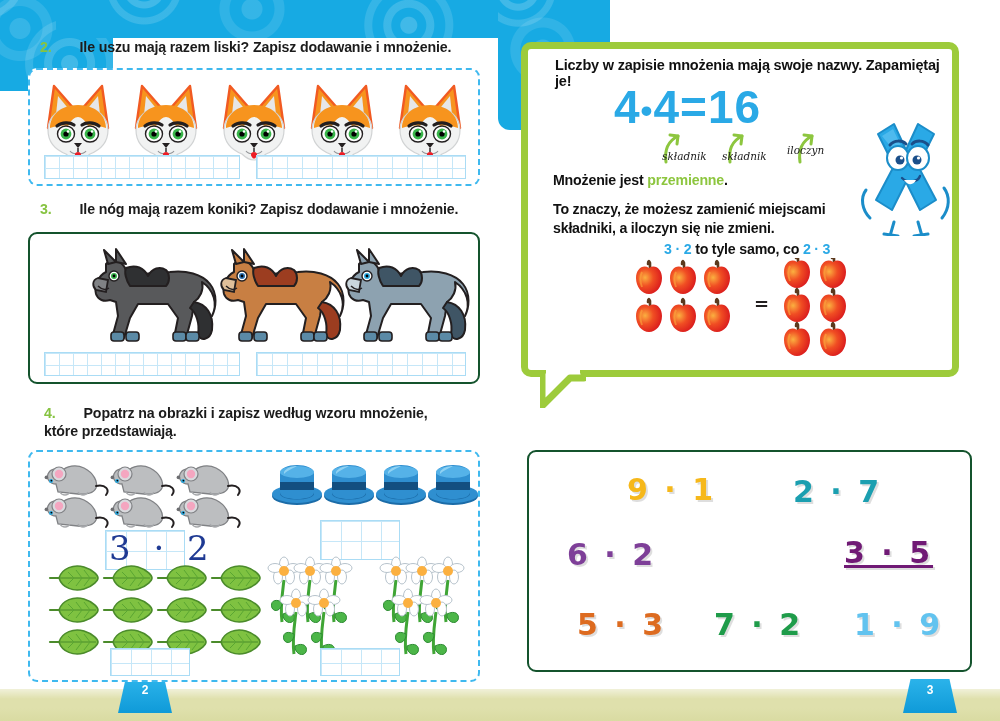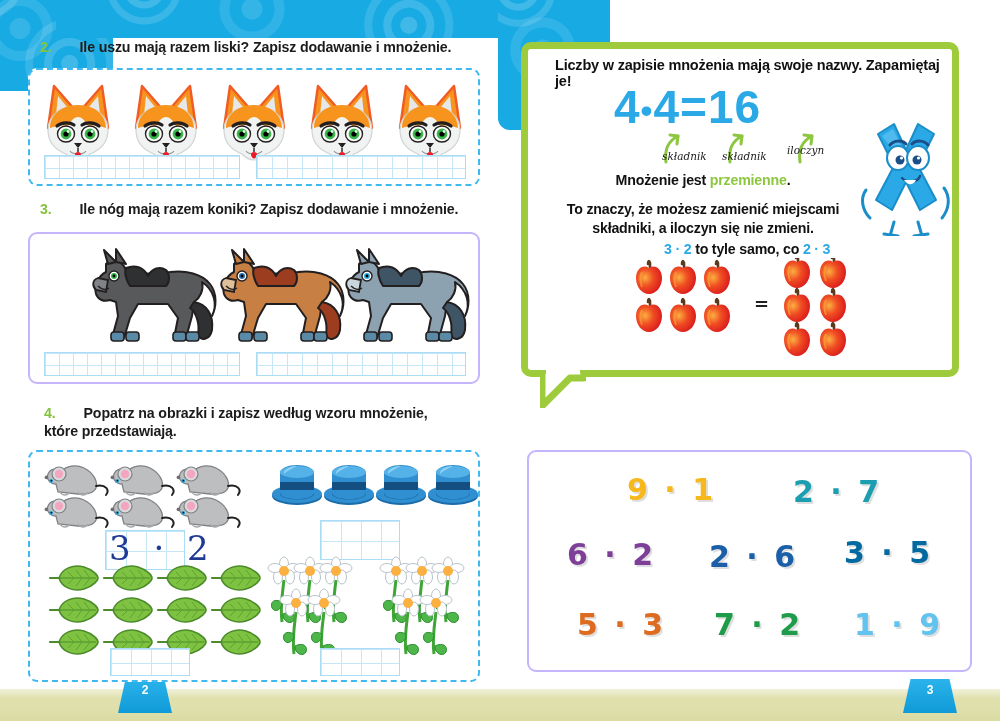--- a/index.html
+++ b/index.html
@@ -55,21 +55,21 @@
 
   
   .dashed-box {
     position: absolute;
     border: 2.2px dashed #3fb9ef;
     border-radius: 9px;
     background: #ffffff;
   }
   .solid-box {
     position: absolute;
-    border: 2px solid #c4b5fd;
+    border: 2px solid #14532d;
     border-radius: 9px;
     background: #ffffff;
   }
 
   
   .grid {
     position: absolute;
     border: 1.4px solid #aadcf5;
     background-color: #fff;
     background-image:
@@ -106,21 +106,21 @@
     font-size: 46px; font-weight: bold; color: #2aa9e6;
     font-family: Liberation Sans, sans-serif; letter-spacing: 1px;
   }
   .arrow-label {
     position: absolute; font-size: 10.5px; color: #1b1b1b;
     font-family: "DejaVu Serif", serif; font-style: italic;
   }
   .arrow { position: absolute; }
   .body-text {
     position: absolute; font-size: 14.2px; font-weight: bold; color: #111;
-    line-height: 1.35; letter-spacing: -0.2px; text-align: center;
+    line-height: 1.35; letter-spacing: -0.2px;
   }
   .hl-green { color: #8dc63f; }
   .hl-blue { color: #2aa9e6; }
   #x-mascot { position: absolute; left: 856px; top: 118px; width: 100px; height: 118px; }
 
   
   .expr {
     position: absolute;
     font-family: "DejaVu Sans", sans-serif;
     font-size: 30px; font-weight: bold;
@@ -419,20 +419,19 @@
       <use href="#apple" x="152" y="64"></use>
       <use href="#apple" x="188" y="64"></use>
     </g>
   </svg>
 
 
   <div class="solid-box" style="left:527px; top:450px; width:445px; height:222px;">
     <div class="expr" id="expr-0" style="left:98px; top:20px; color:#f6b81b;">9 · 1</div>
     <div class="expr" id="expr-1" style="left:264px; top:22px; color:#1b9fb0;">2 · 7</div>
     <div class="expr" id="expr-2" style="left:38px; top:85px; color:#7e3f98;">6 · 2</div>
-    <div class="expr" id="expr-3" style="left:180px; top:87px; color:#1b5fa8;">2 · 6</div>
-    <div class="expr" id="expr-4" style="left:315px; top:83px; color:#0369a1;">3 · 5</div>
+    <div class="expr" id="expr-4" style="left:315px; top:83px; color:#701a75;text-decoration:underline;">3 · 5</div>
     <div class="expr" id="expr-5" style="left:48px; top:155px; color:#dd6b20;">5 · 3</div>
     <div class="expr" id="expr-6" style="left:185px; top:155px; color:#1f9c4a;">7 · 2</div>
     <div class="expr" id="expr-7" style="left:325px; top:155px; color:#62c3ef;">1 · 9</div>
   </div>
 
 </div>
 
 </body></html>

